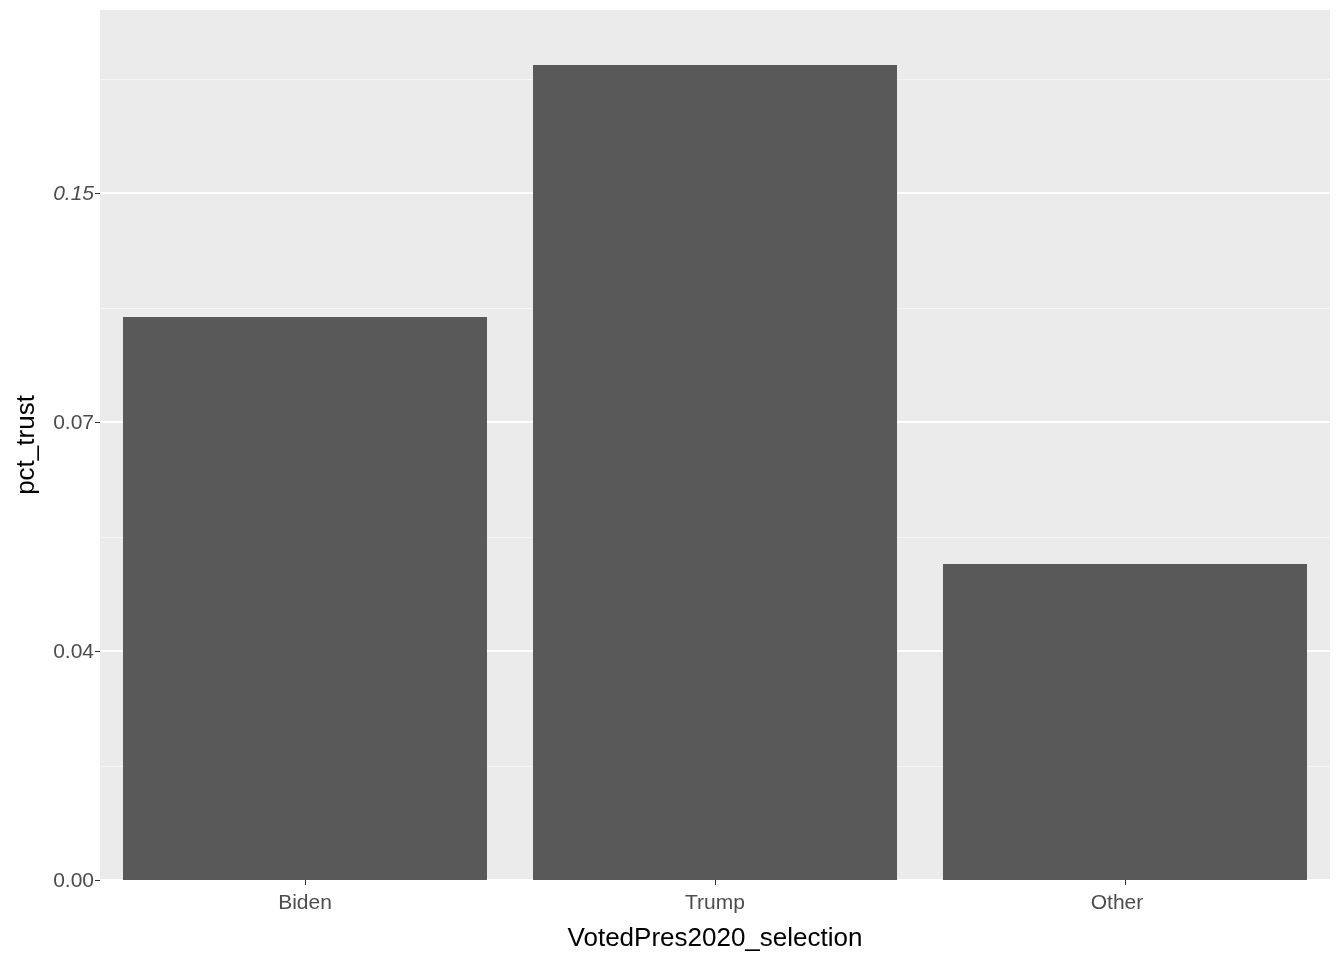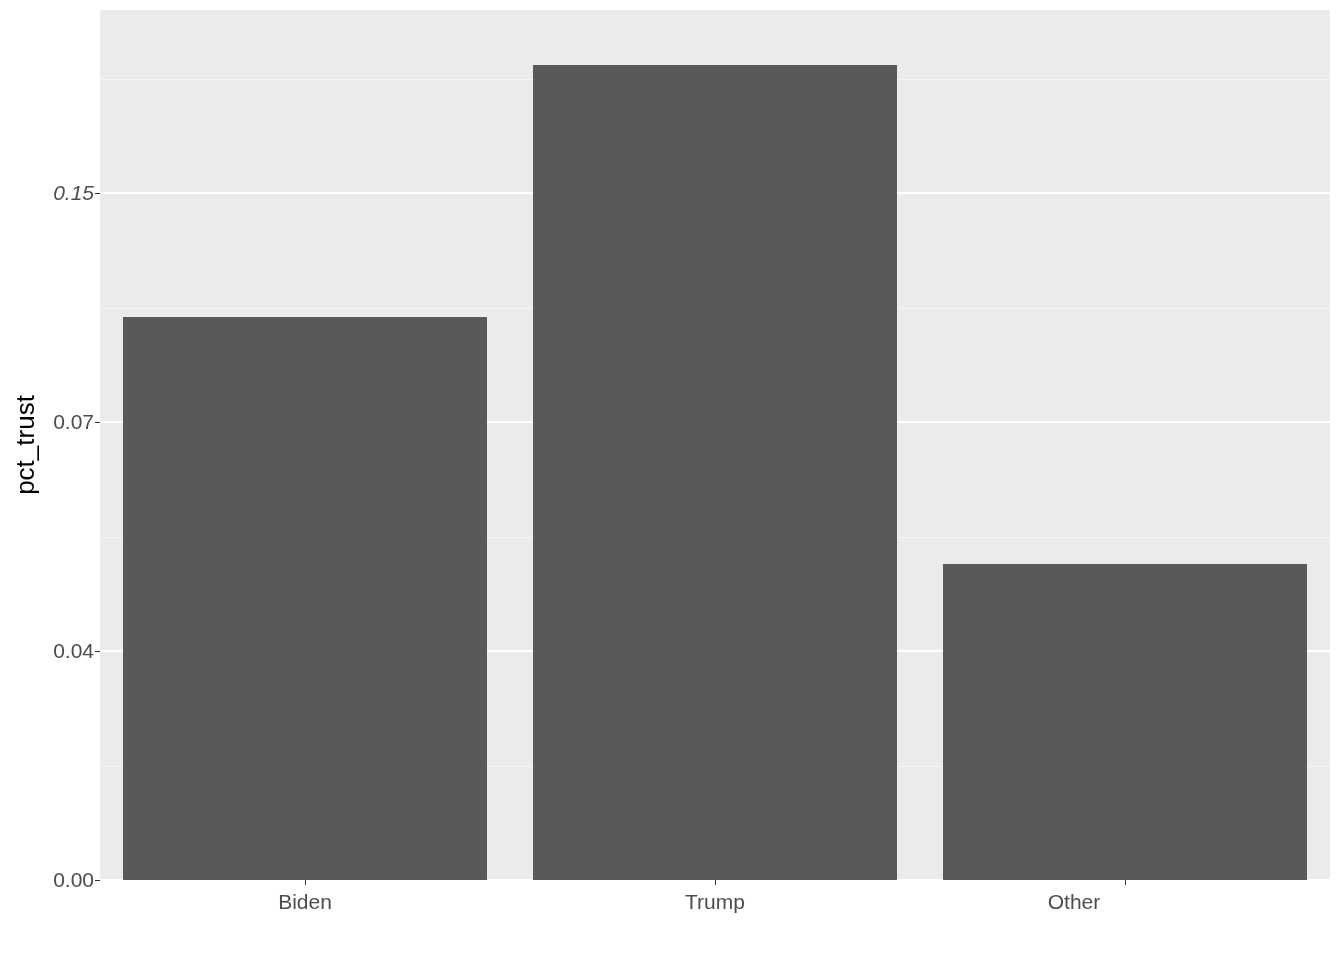--- a/index.html
+++ b/index.html
@@ -107,17 +107,18 @@
       <div class="gridline-h-minor" style="top: 526.579px;"></div>
       <div class="gridline-h-minor" style="top: 297.632px;"></div>
       <div class="gridline-h-minor" style="top: 68.6842px;"></div>
       <div class="bar" style="left: 22.55px; width: 364.9px; bottom: 0px; height: 563.211px; background: rgb(89, 89, 89);"></div>
       <div class="x-tick-label" style="left: 205px;">Biden</div>
       <div class="x-tick-mark" style="left: 205px;"></div>
       <div class="bar" style="left: 432.55px; width: 364.9px; bottom: 0px; height: 815.053px; background: rgb(89, 89, 89);"></div>
       <div class="x-tick-label" style="left: 615px;">Trump</div>
       <div class="x-tick-mark" style="left: 615px;"></div>
       <div class="bar" style="left: 842.55px; width: 364.9px; bottom: 0px; height: 315.947px; background: rgb(89, 89, 89);"></div>
-      <div class="x-tick-label" style="left: 974px;">Other</div>
+      <div class="x-tick-label" style="left: 1017px;">Other</div>
       <div class="x-tick-mark" style="left: 1025px;"></div>
     </div>
   <div class="y-axis-title" id="y-title" style="left: 25px; top: 445px;">pct_trust</div>
+  <div class="x-axis-title" id="x-title" style="left: 715px; top: 922px;">VotedPres2020_selection</div>
 </div>
 
 </body></html>

